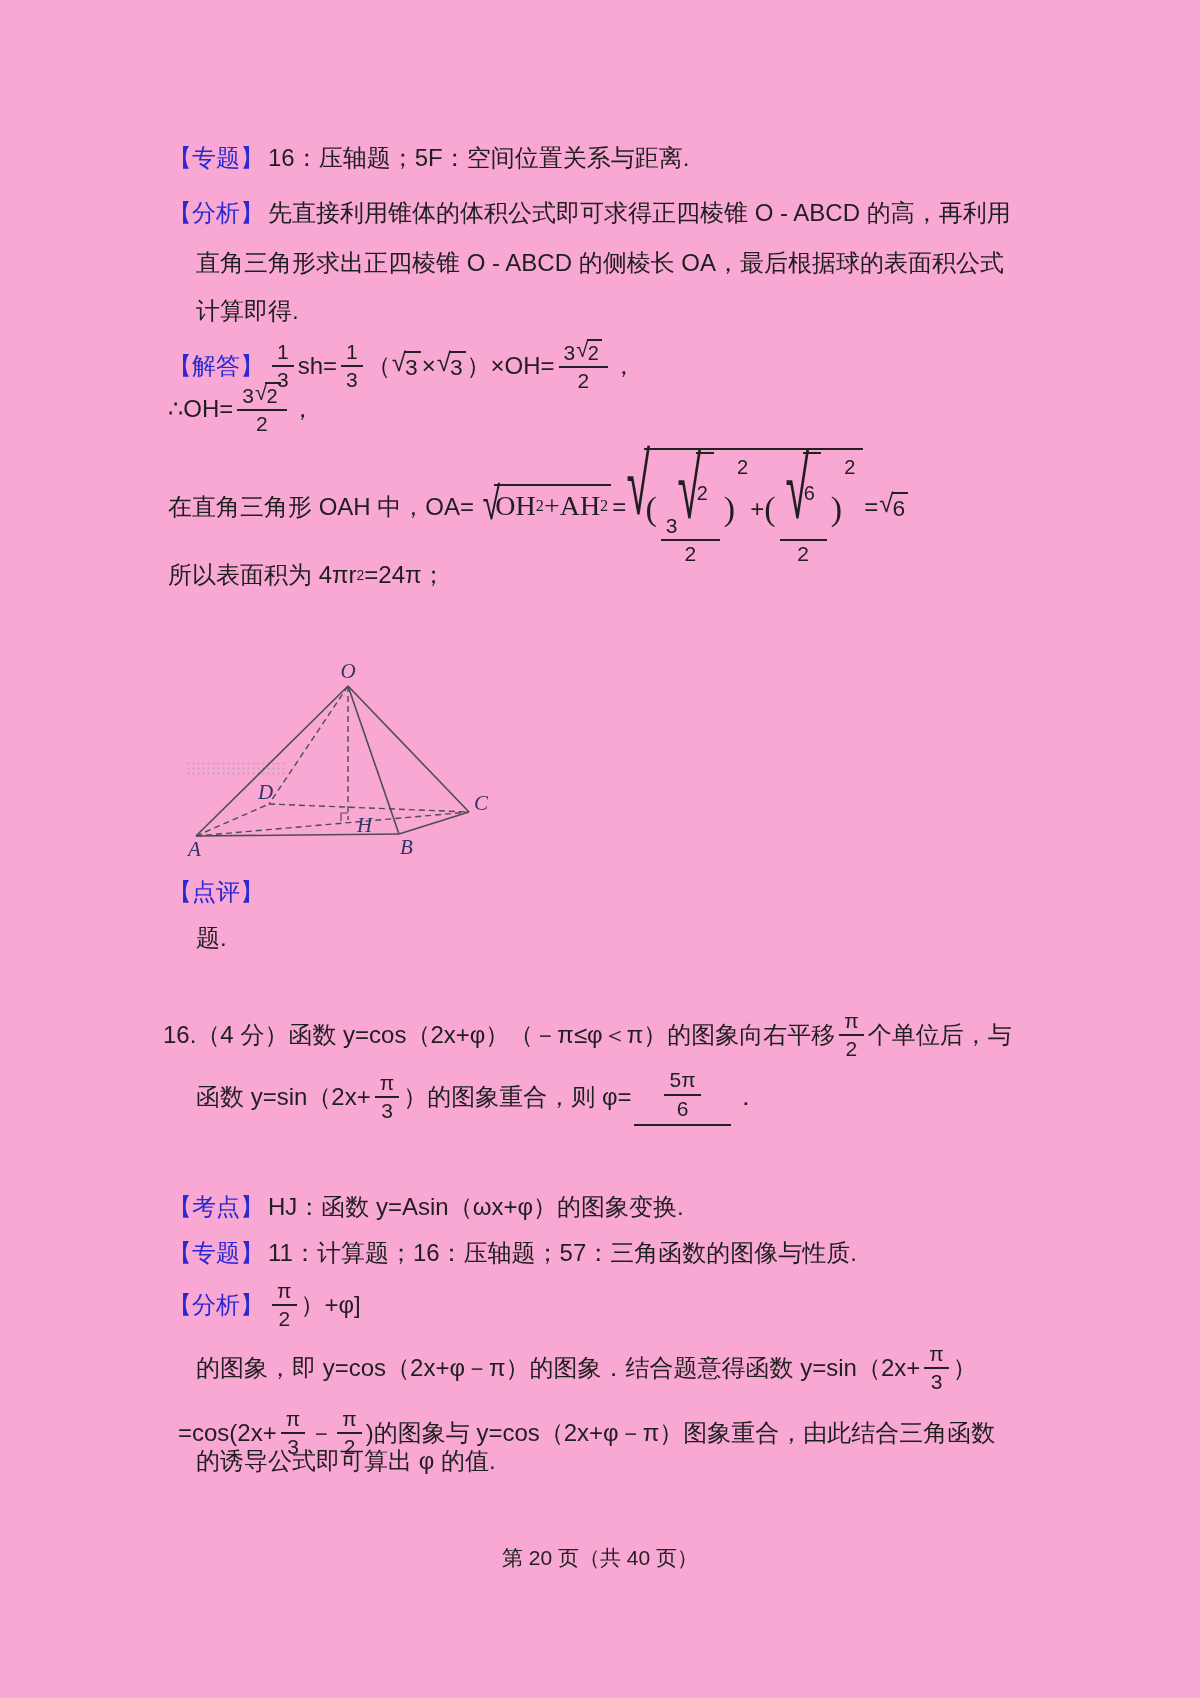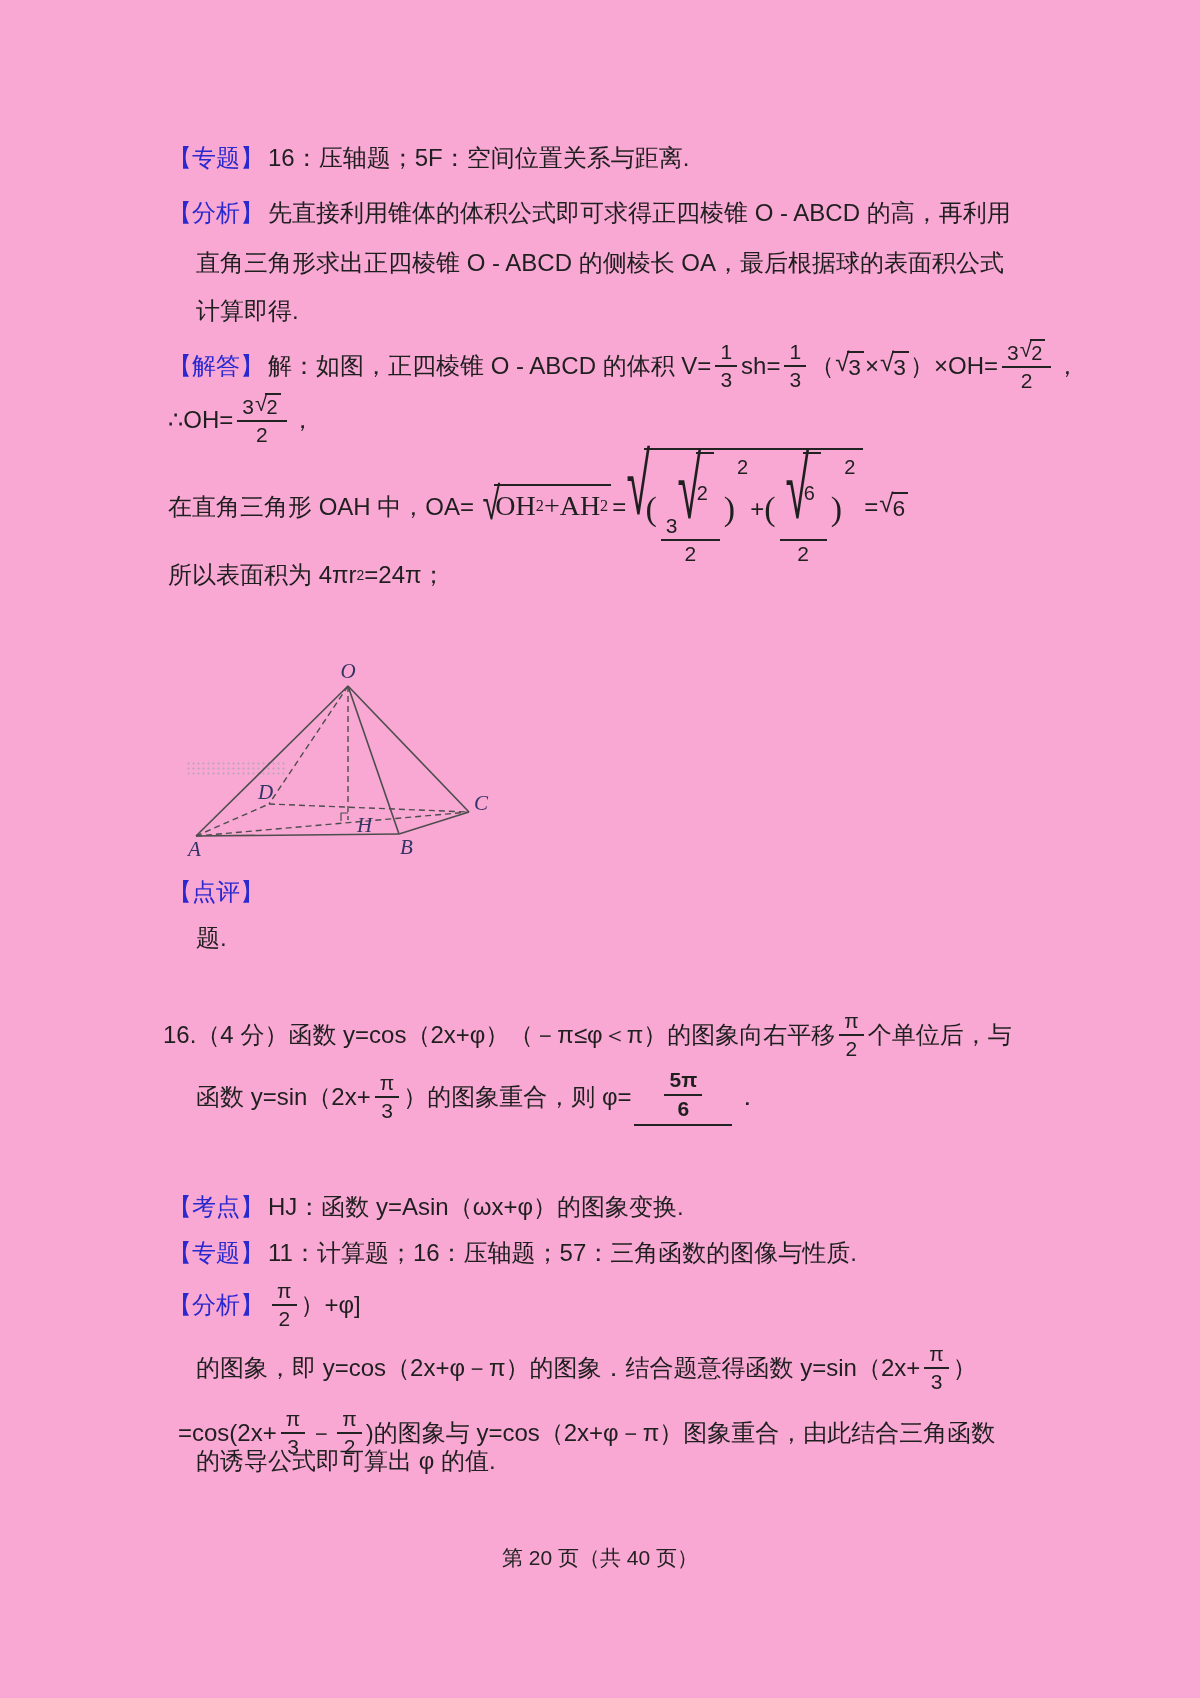--- a/index.html
+++ b/index.html
@@ -41,21 +41,21 @@
   .sq.m .bd { height:40px; font-size:28px; font-family:"Liberation Serif", serif;align-items:center; }
   .sq.b .sym { font-size:86px; font-weight:100;
                transform:translateY(-7px) scaleX(.5);
                transform-origin:right top; margin-left:-24px; margin-right:-6px; }
   .sq.b .bd { min-height:80px; padding-right:6px; }
   .pr { font-family:"Liberation Serif", serif; font-size:34px; line-height:1; }
   .bsup { font-size:20px; align-self:flex-start; margin:4px 2px 0 2px; }
 
   
   .blank { display:inline-flex; 
-           border-bottom:2px solid #222; padding:0 2px 3px; margin:0 3px;font-weight:bold; }
+           border-bottom:2px solid #222; padding:0 2px 3px; margin:0 3px; }
   .blank .useg { width:24px; display:inline-block; }
 
   .watermark {
     position:absolute; left:186px; top:761px; width:100px; height:16px;
     background-image:radial-gradient(#9aa4ae 1px, transparent 1.2px);
     background-size:5px 5px; opacity:.45;
   }
 
   .diagram { position:absolute; left:160px; top:648px; }
   .diagram text { font-family:"Liberation Serif", serif;
@@ -81,21 +81,20 @@
   </div>
   <div class="line cont" style="top:237px">
     <span>直角三角形求出正四棱锥 O - ABCD 的侧棱长 OA，最后根据球的表面积公式</span>
   </div>
   <div class="line cont" style="top:285px">
     <span>计算即得.</span>
   </div>
 
   <div class="line h64" style="top:334px">
     <span class="tag">【解答】</span>
-    <span>解：如图，正四棱锥 O - ABCD 的体积 V=</span>
     <span class="frac">
       <span class="fn">1</span>
       <span class="fd">3</span>
     </span>
     <span>sh=</span>
     <span class="frac">
       <span class="fn">1</span>
       <span class="fd">3</span>
     </span>
     <span>（</span>
@@ -115,21 +114,21 @@
           <span class="sq s">
             <span class="sym">√</span>
             <span class="bd">2</span>
           </span>
         </span>
       <span class="fd">2</span>
     </span>
     <span>，</span>
   </div>
 
-  <div class="line h64" style="top:388px">
+  <div class="line h64" style="top:377px">
     <span>∴OH=</span>
     <span class="frac">
       <span class="fn">
           <span>3</span>
           <span class="sq s">
             <span class="sym">√</span>
             <span class="bd">2</span>
           </span>
         </span>
       <span class="fd">2</span>

